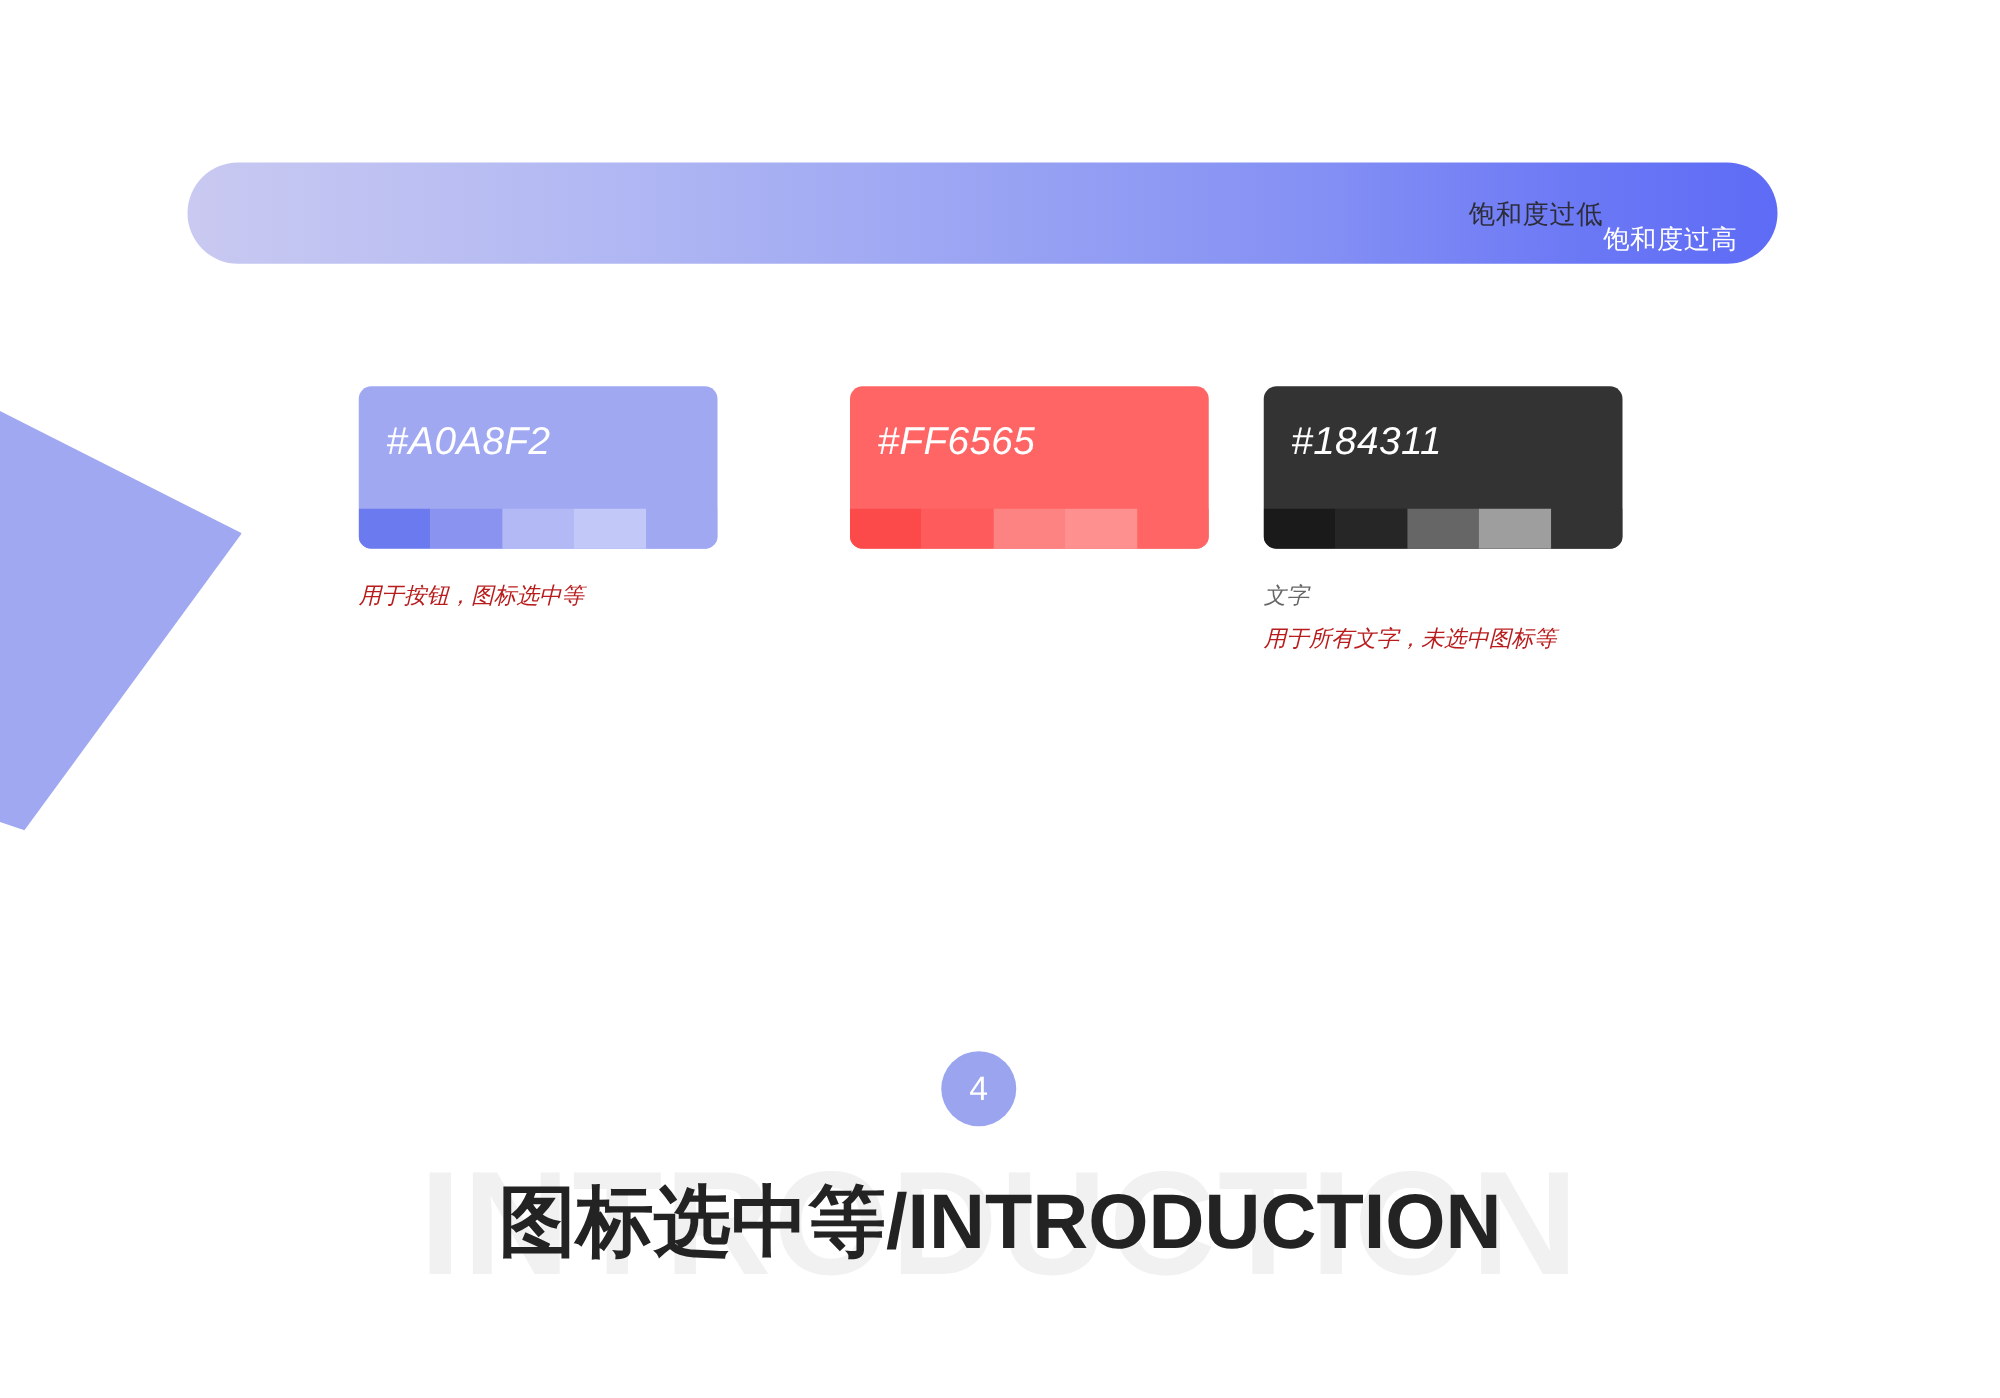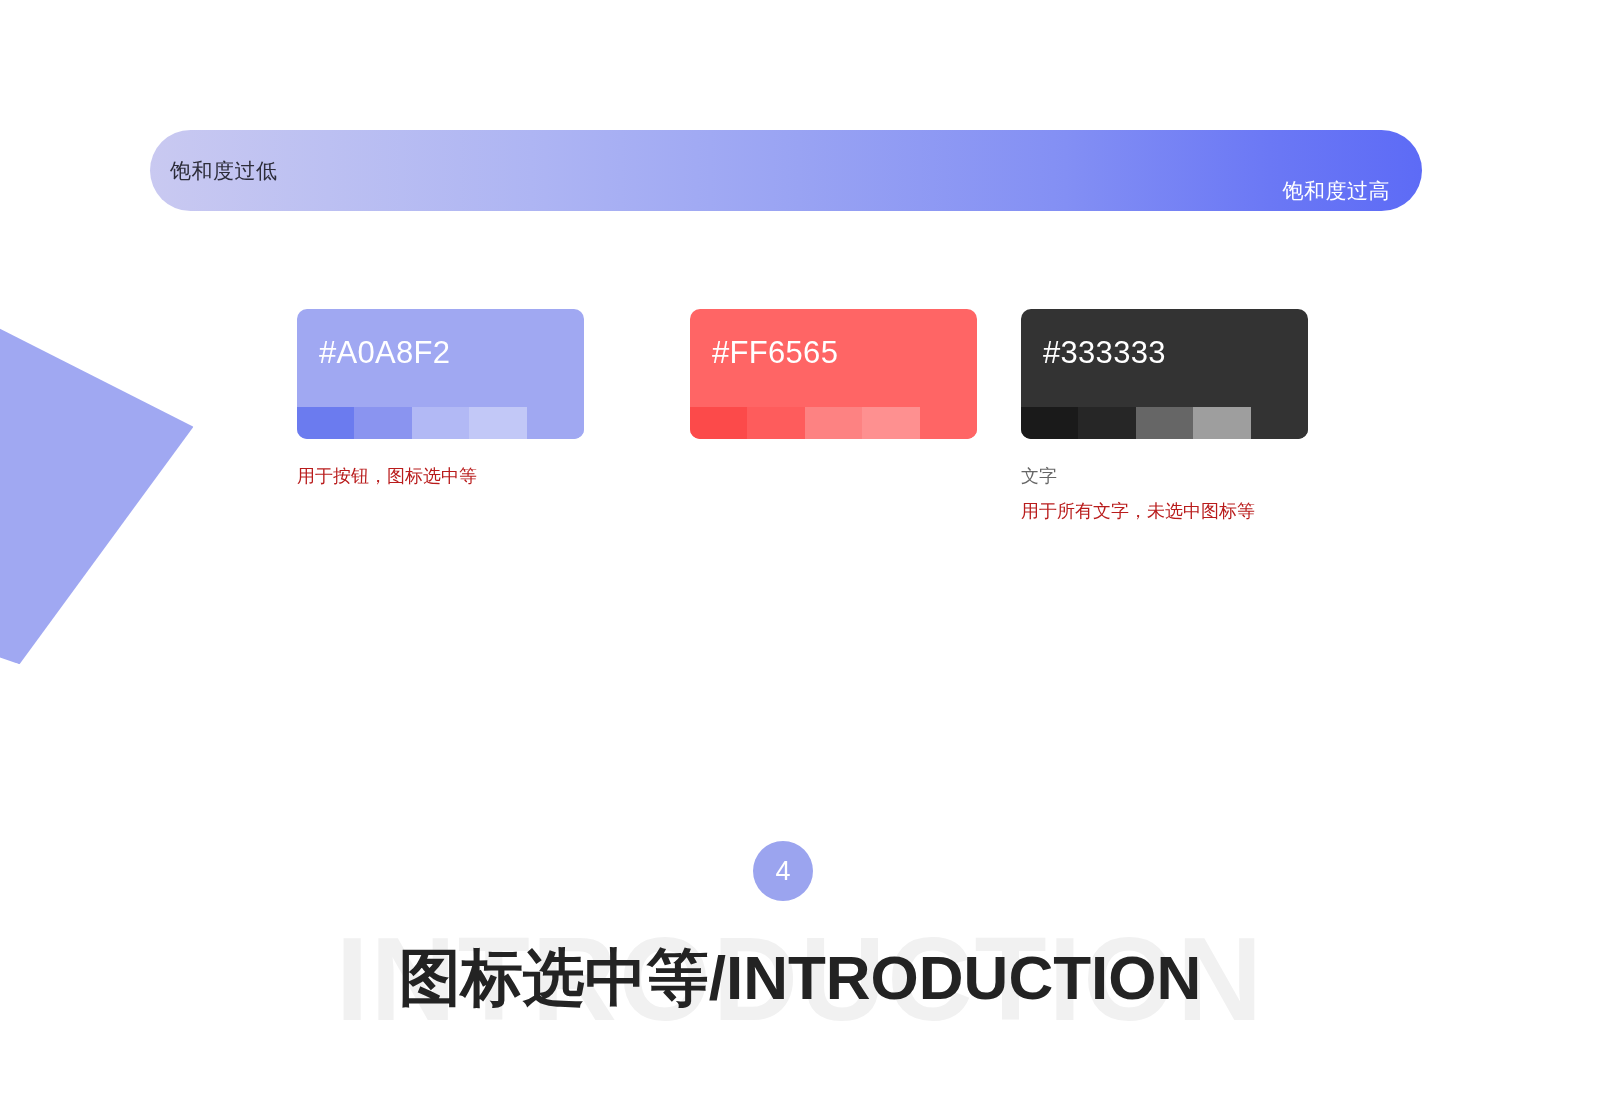--- a/index.html
+++ b/index.html
@@ -61,44 +61,45 @@
     background: linear-gradient(90deg,
         #c9c9f1 0%,
         #bcc0f2 14%,
         #aeb5f3 30%,
         #9aa4f3 50%,
         #838ff4 72%,
         #6b78f5 88%,
         #5d6bf6 100%);
     display: flex;
     align-items: center;
-    justify-content: space-between;
+    justify-content: flex-end;
     box-sizing: border-box;
     padding: 0 32px 0 20px;
   }
   .sat-label-low {
     font-size: 21px;
     color: #2d2d3a;
     letter-spacing: 0.5px;
   }
   .sat-label-high {
     font-size: 21px;
     color: #ffffff;
     letter-spacing: 0.5px;
     margin-top: 40px;
   }
 
   
   .palette {
     position: absolute;
-    left: 297px;
+    left: 287px;
     top: 309px;
     width: 1010px;
     display: flex;
     gap: 75px;
+    font-style: italic;
   }
   .swatch-col {
     width: 287px;
   }
   .swatch-card {
     position: relative;
     width: 287px;
     height: 130px;
     border-radius: 10px;
     overflow: hidden;
@@ -231,21 +232,21 @@
           <span style="background: rgb(254, 144, 144);"></span>
           <span style="background: rgb(255, 101, 101);"></span>
         </div>
     </div>
     <div class="swatch-caption">
     </div>
   </div>
 
   <div class="swatch-col">
     <div class="swatch-card" id="card2" style="background: rgb(51, 51, 51);">
-      <div class="swatch-hex">#333333</div>
+      <div class="swatch-hex">#184311</div>
       <div class="swatch-strip" id="strip2">
           <span style="background: rgb(26, 26, 26);"></span>
           <span style="background: rgb(38, 38, 38);"></span>
           <span style="background: rgb(102, 102, 102);"></span>
           <span style="background: rgb(158, 158, 158);"></span>
           <span style="background: rgb(51, 51, 51);"></span>
         </div>
     </div>
     <div class="swatch-caption">
       <div class="swatch-title">文字</div>

